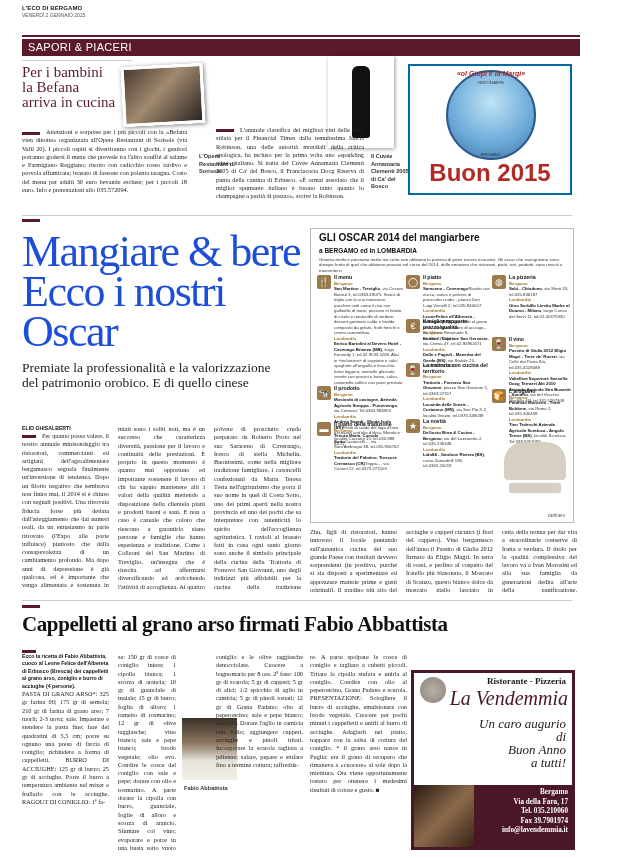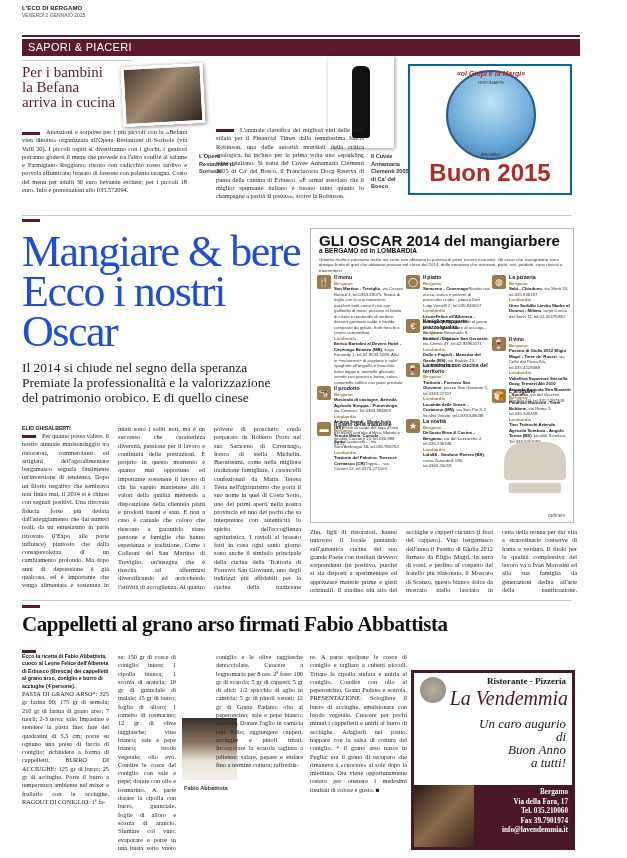--- a/index.html
+++ b/index.html
@@ -14,21 +14,21 @@
 .divider{height:1px;background:#ccc}
 .kicker{height:3px;width:18px;background:#5b1a2b}
 .h-small{font-size:15px;line-height:15px;color:#5b1a2b}
 .body{font-size:6.3px;line-height:8.3px;text-align:justify;color:#222}
 .caption{font-family:"Liberation Sans",sans-serif;font-size:5.6px;line-height:7.5px;font-weight:bold;color:#333}
 .photo{background:linear-gradient(135deg,#4a3a30,#a18a70 45%,#2b2420);border:3px solid #fff;box-shadow:1px 1px 4px rgba(0,0,0,.5)}
 .ad-frame{border:2px solid #0369a1;background:#fff}
 .headline{font-size:44px;line-height:40px;letter-spacing:-1.5px;color:#1d4ed8}
 .deck{font-size:13.5px;line-height:15px;color:#222}
 .oscar-box{border:1px solid #bbb;background:#fff}
-.oscar-title{font-family:"Liberation Sans",sans-serif;font-weight:bold;font-size:15px;color:#111}
+.oscar-title{font-family:"Liberation Sans",sans-serif;font-weight:bold;font-size:10px;color:#111}
 .oscar-sub{font-family:"Liberation Sans",sans-serif;font-weight:bold;font-size:6.5px;color:#111}
 .oscar-intro{font-family:"Liberation Sans",sans-serif;font-size:4.4px;line-height:5.4px;color:#333}
 .cat{position:absolute;font-family:"Liberation Sans",sans-serif;font-size:4.3px;line-height:5.5px;color:#333}
 .cat .ico{position:absolute;left:0;top:0;width:14px;height:14px;background:#9b7b4b;border-radius:2px;color:#fff;font-size:9px;line-height:14px;text-align:center}
 .cat .txt{margin-left:17px}
 .cat .ct{font-weight:bold;font-size:5.2px;color:#111}
 .cat .rg{color:#a0782f;font-weight:bold}
 .cat b{color:#111}
 .hat{background:#d6d0c3}
 .ad2{background:#4a1726;color:#fff}
@@ -75,21 +75,20 @@
 </div>
 
 <div class="abs divider" style="left:22px;top:215px;width:550px"></div>
 <div class="abs kicker" style="left:22px;top:219px"></div>
 
 <div class="abs headline" style="left:22px;top:232px;width:290px">
   <div>Mangiare &amp; bere</div>
   <div>Ecco i nostri Oscar</div>
 </div>
 <div class="abs deck" style="left:22px;top:360px;width:290px">
-  <div>Il 2014 si chiude nel segno della speranza</div>
   <div>Premiate la professionalità e la valorizzazione</div>
   <div>del patrimonio orobico. E di quello cinese</div>
 </div>
 
 <div class="abs byline" style="left:22px;top:425px">ELIO GHISALBERTI</div>
 <div class="abs kicker" style="left:22px;top:435px;width:14px"></div>
 <div class="col body" style="left:22px;top:432px;width:87px;height:160px;overflow:hidden;text-indent:20px">Per quanto possa valere, il nostro annuale minisondaggio tra ristoratori, commercianti ed artigiani dell'agroalimentare bergamasco segnala finalmente un'inversione di tendenza. Dopo un filotto negativo che sembrava non finire mai, il 2014 si è chiuso con segnali positivi. Una ritrovata fiducia forse più dettata dall'atteggiamento che dai numeri reali, da un entusiasmo in parte ritrovato (l'Expo alle porte influisce) piuttosto che dalla consapevolezza di un cambiamento profondo. Ma dopo anni di depressione è già qualcosa, ed è importante che venga alimentata e sostenuta in ogni modo possibile e da tutti coloro che si occupano di un settore vitale dell'economia del Belpaese. Noi lo facciamo assegnando questi Oscar 2014 del mangiarbere di Bergamo e della Lombardia, a quelle insegne ed a quei professionisti che nel corso dell'anno sono riusciti a fornire le prestazioni più convincenti. Qualcuno potrà storcere il naso perché alcuni dei pre-</div>
 <div class="col body" style="left:118px;top:425px;width:87px;height:167px;overflow:hidden">miati sono i soliti noti, ma è un successo che caratterizza diversità, passione per il lavoro e continuità delle prestazioni. È proprio in questo momento è quanto mai opportuno ed importante sostenere il lavoro di chi ha saputo mantenere alti i valori della qualità mettendo a disposizione della clientela piatti e prodotti buoni e sani. E non a caso è casuale che coloro che riescono a garantirlo siano persone e famiglie che hanno esperienza e tradizione. Come i Colleoni del San Martino di Treviglio, un'insegna che è riuscita ad affermarsi diversificando ed arricchendo l'attività di accoglienza. Ai quattro fratelli ora al timone dell'azienda, ed in particolare a Marco e Vittorio che hanno raccolto l'eredità del padre ai fornelli, va l'Oscar per il menu dell'anno. Eccellenti in particolare lo snack di triglia con la sua maionese ed i paccheri cotti come il riso con gallinella di mare. Ancora e a poco per la performance dell'anno che va al goloso ed al tempo stesso raffinato risotto con la zucca, l'astice e la</div>
 <div class="col body" style="left:214px;top:425px;width:87px;height:167px;overflow:hidden">polvere di prosciutto crudo preparato da Roberto Proto nel suo Saraceno di Cavernago, fresco di stella Michelin. Buonissimi, come nella migliore tradizione famigliare, i casoncelli confezionati da Maria Teresa Testa nell'agriturismo che porta il suo nome in quel di Costa Sotto, uno dei primi aperti nella nostra provincia ed uno dei pochi che sa interpretare con autenticità lo spirito dell'eccoglienza agrituristica. I ravioli al brasato fatti in casa ogni santo giorno sono anche il simbolo principale della cucina della Trattoria di Fornovo San Giovanni, uno degli indirizzi più affidabili per la cucina della tradizione bergamasca. L'Oscar per la novità va invece ad un piccolo locale che ha fatto una scelta azzardata ma che si sta rivelando vincente (per saperne di più su DeGusto e su Luca Carrara vi rimandiamo all'approfondimento della pagina a fianco). Ma molto interessante, anche per l'eccellente rapporto prezzo/qualità, è pure il Konton di Capriate San Gervasio. Weiku</div>
 <div class="col body" style="left:310px;top:528px;width:87px;height:64px;overflow:hidden">Zhu, figli di ristoratori, hanno innovato il locale puntando sull'autentica cucina del suo grande Paese con risultati davvero sorprendenti (in positivo, purché si sia disposti a sperimentare ed apprezzare materie prime e gusti originali). Il gradino più alto del podio per la pizza va quest'anno al «panlo-caccio» di Andrea Magoni, giovane titolare del Sabì di Chiuduno, locale aperto dai genitori nel 1982. L'impasto di farine di pregio lievitato a lungo e cotto perfettamente, viene tagliato e servito a spicchi conditi uno ad uno con burrata,</div>

